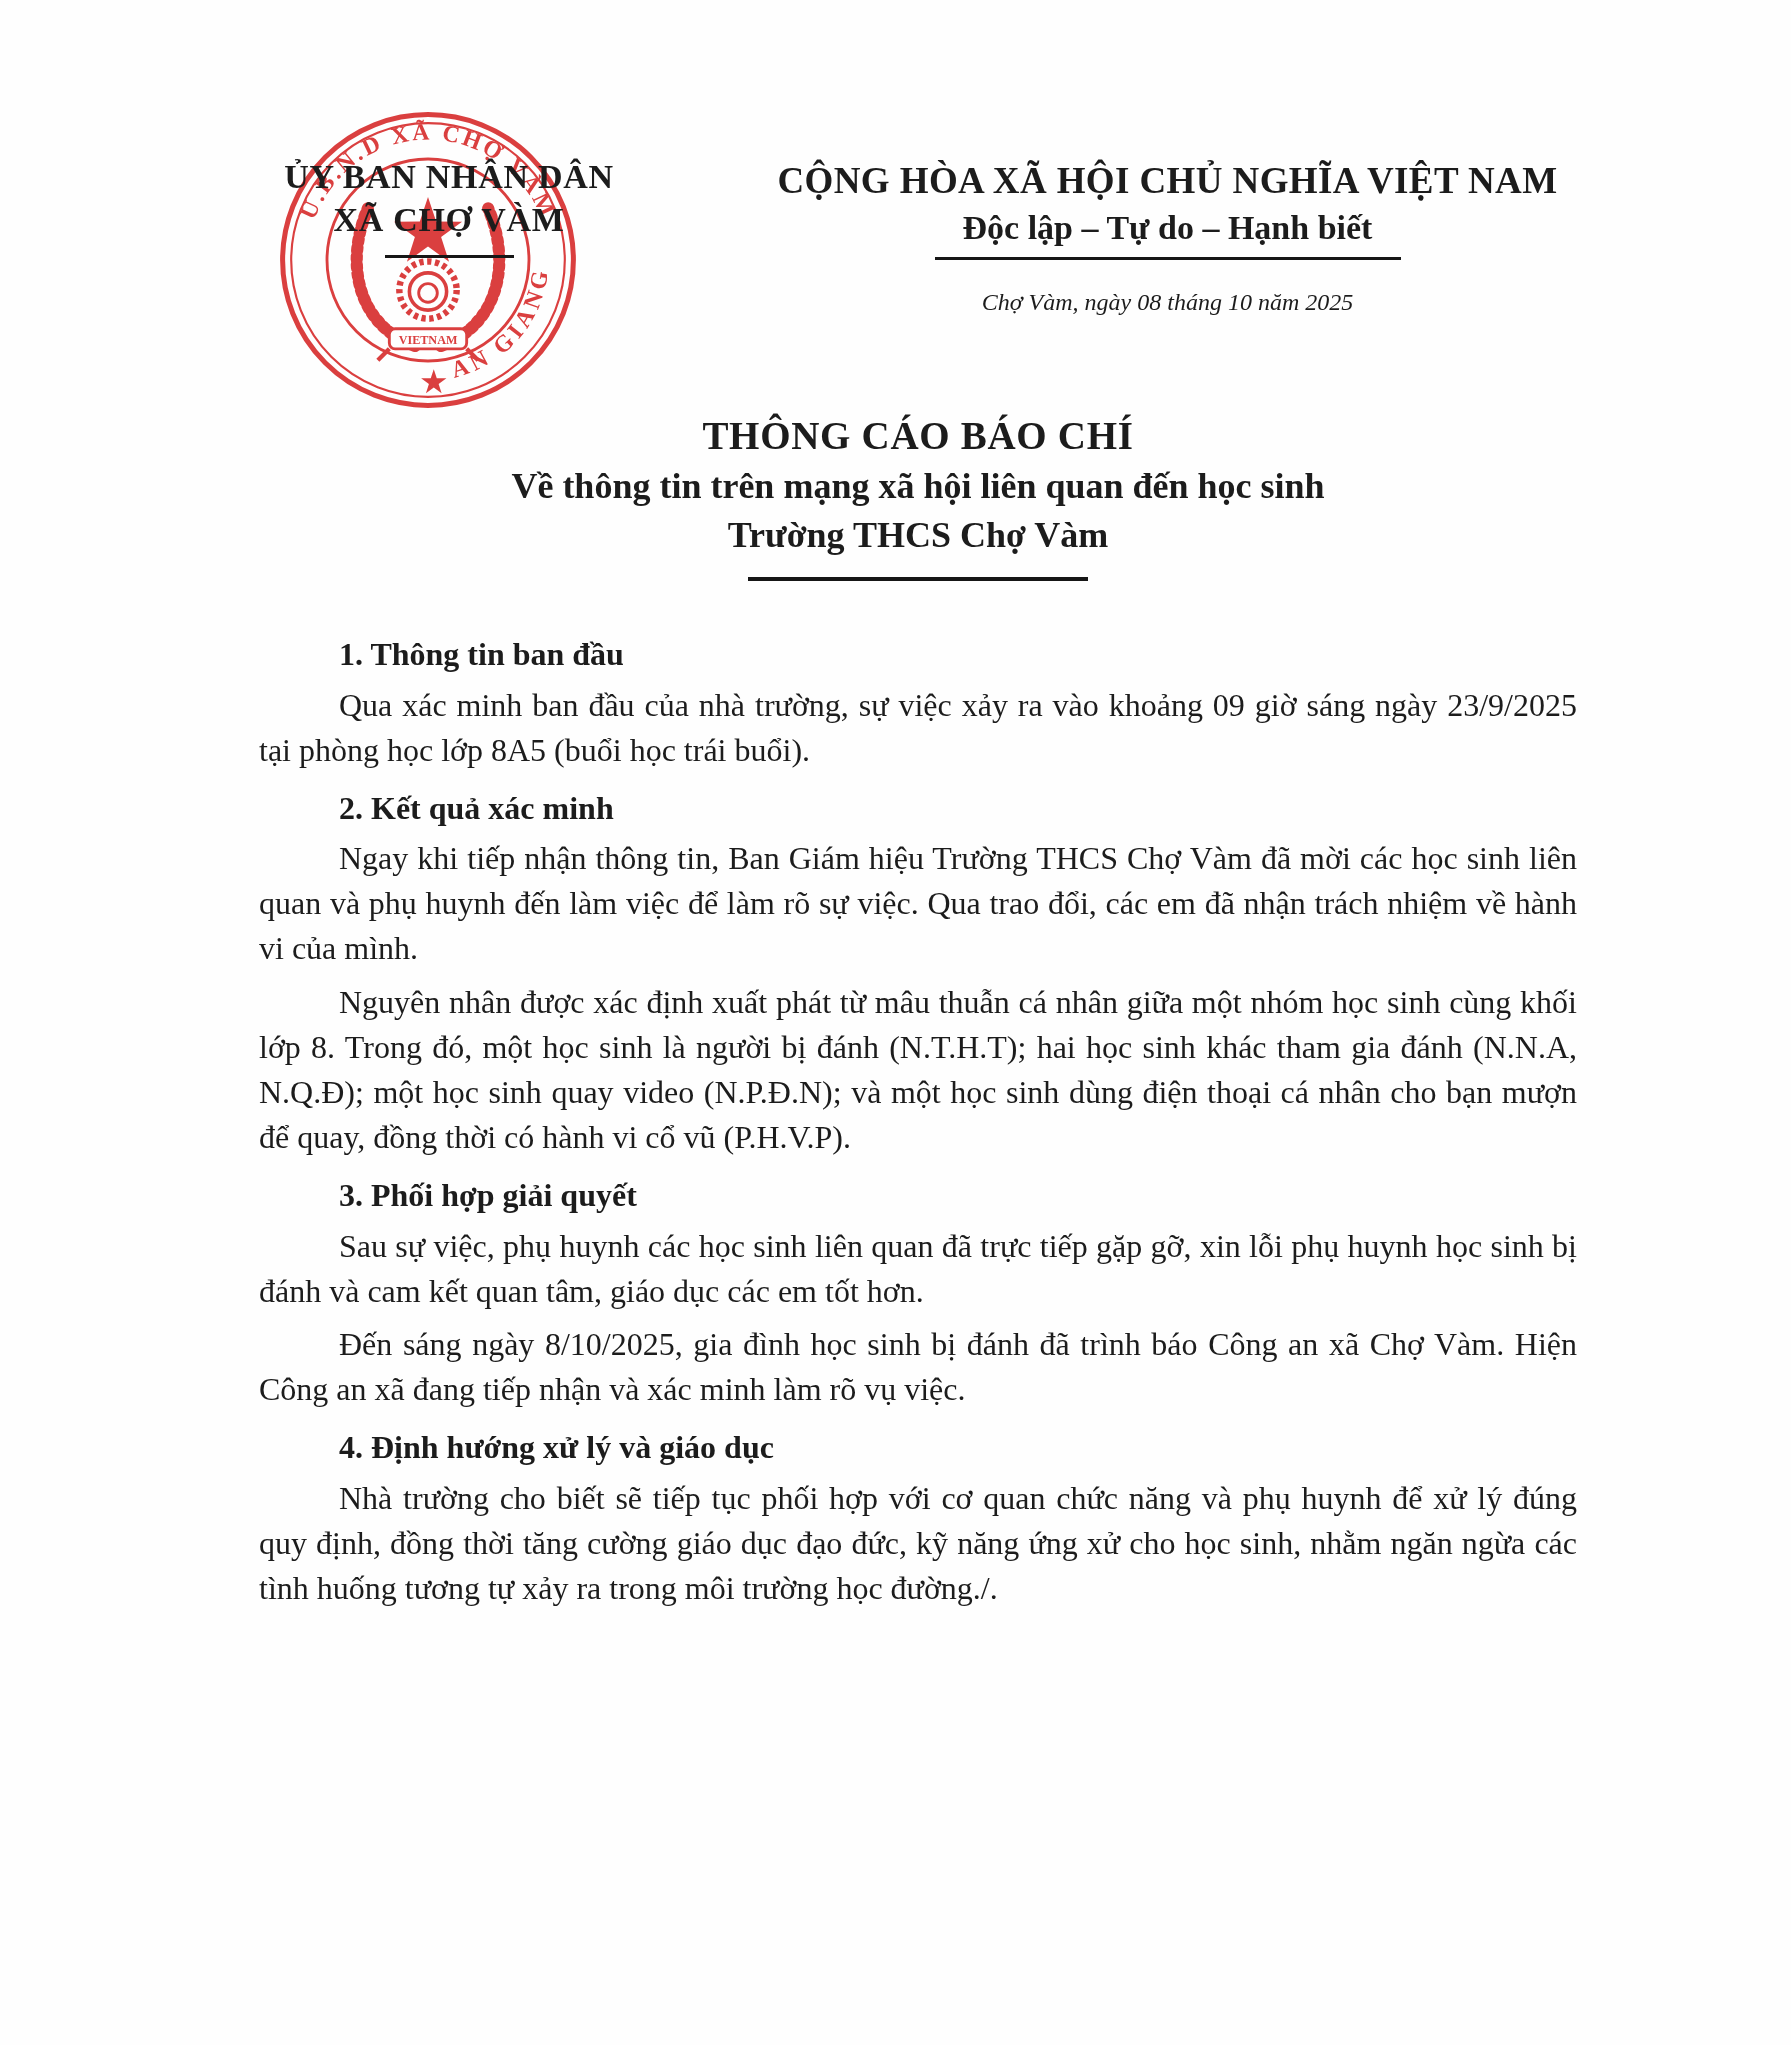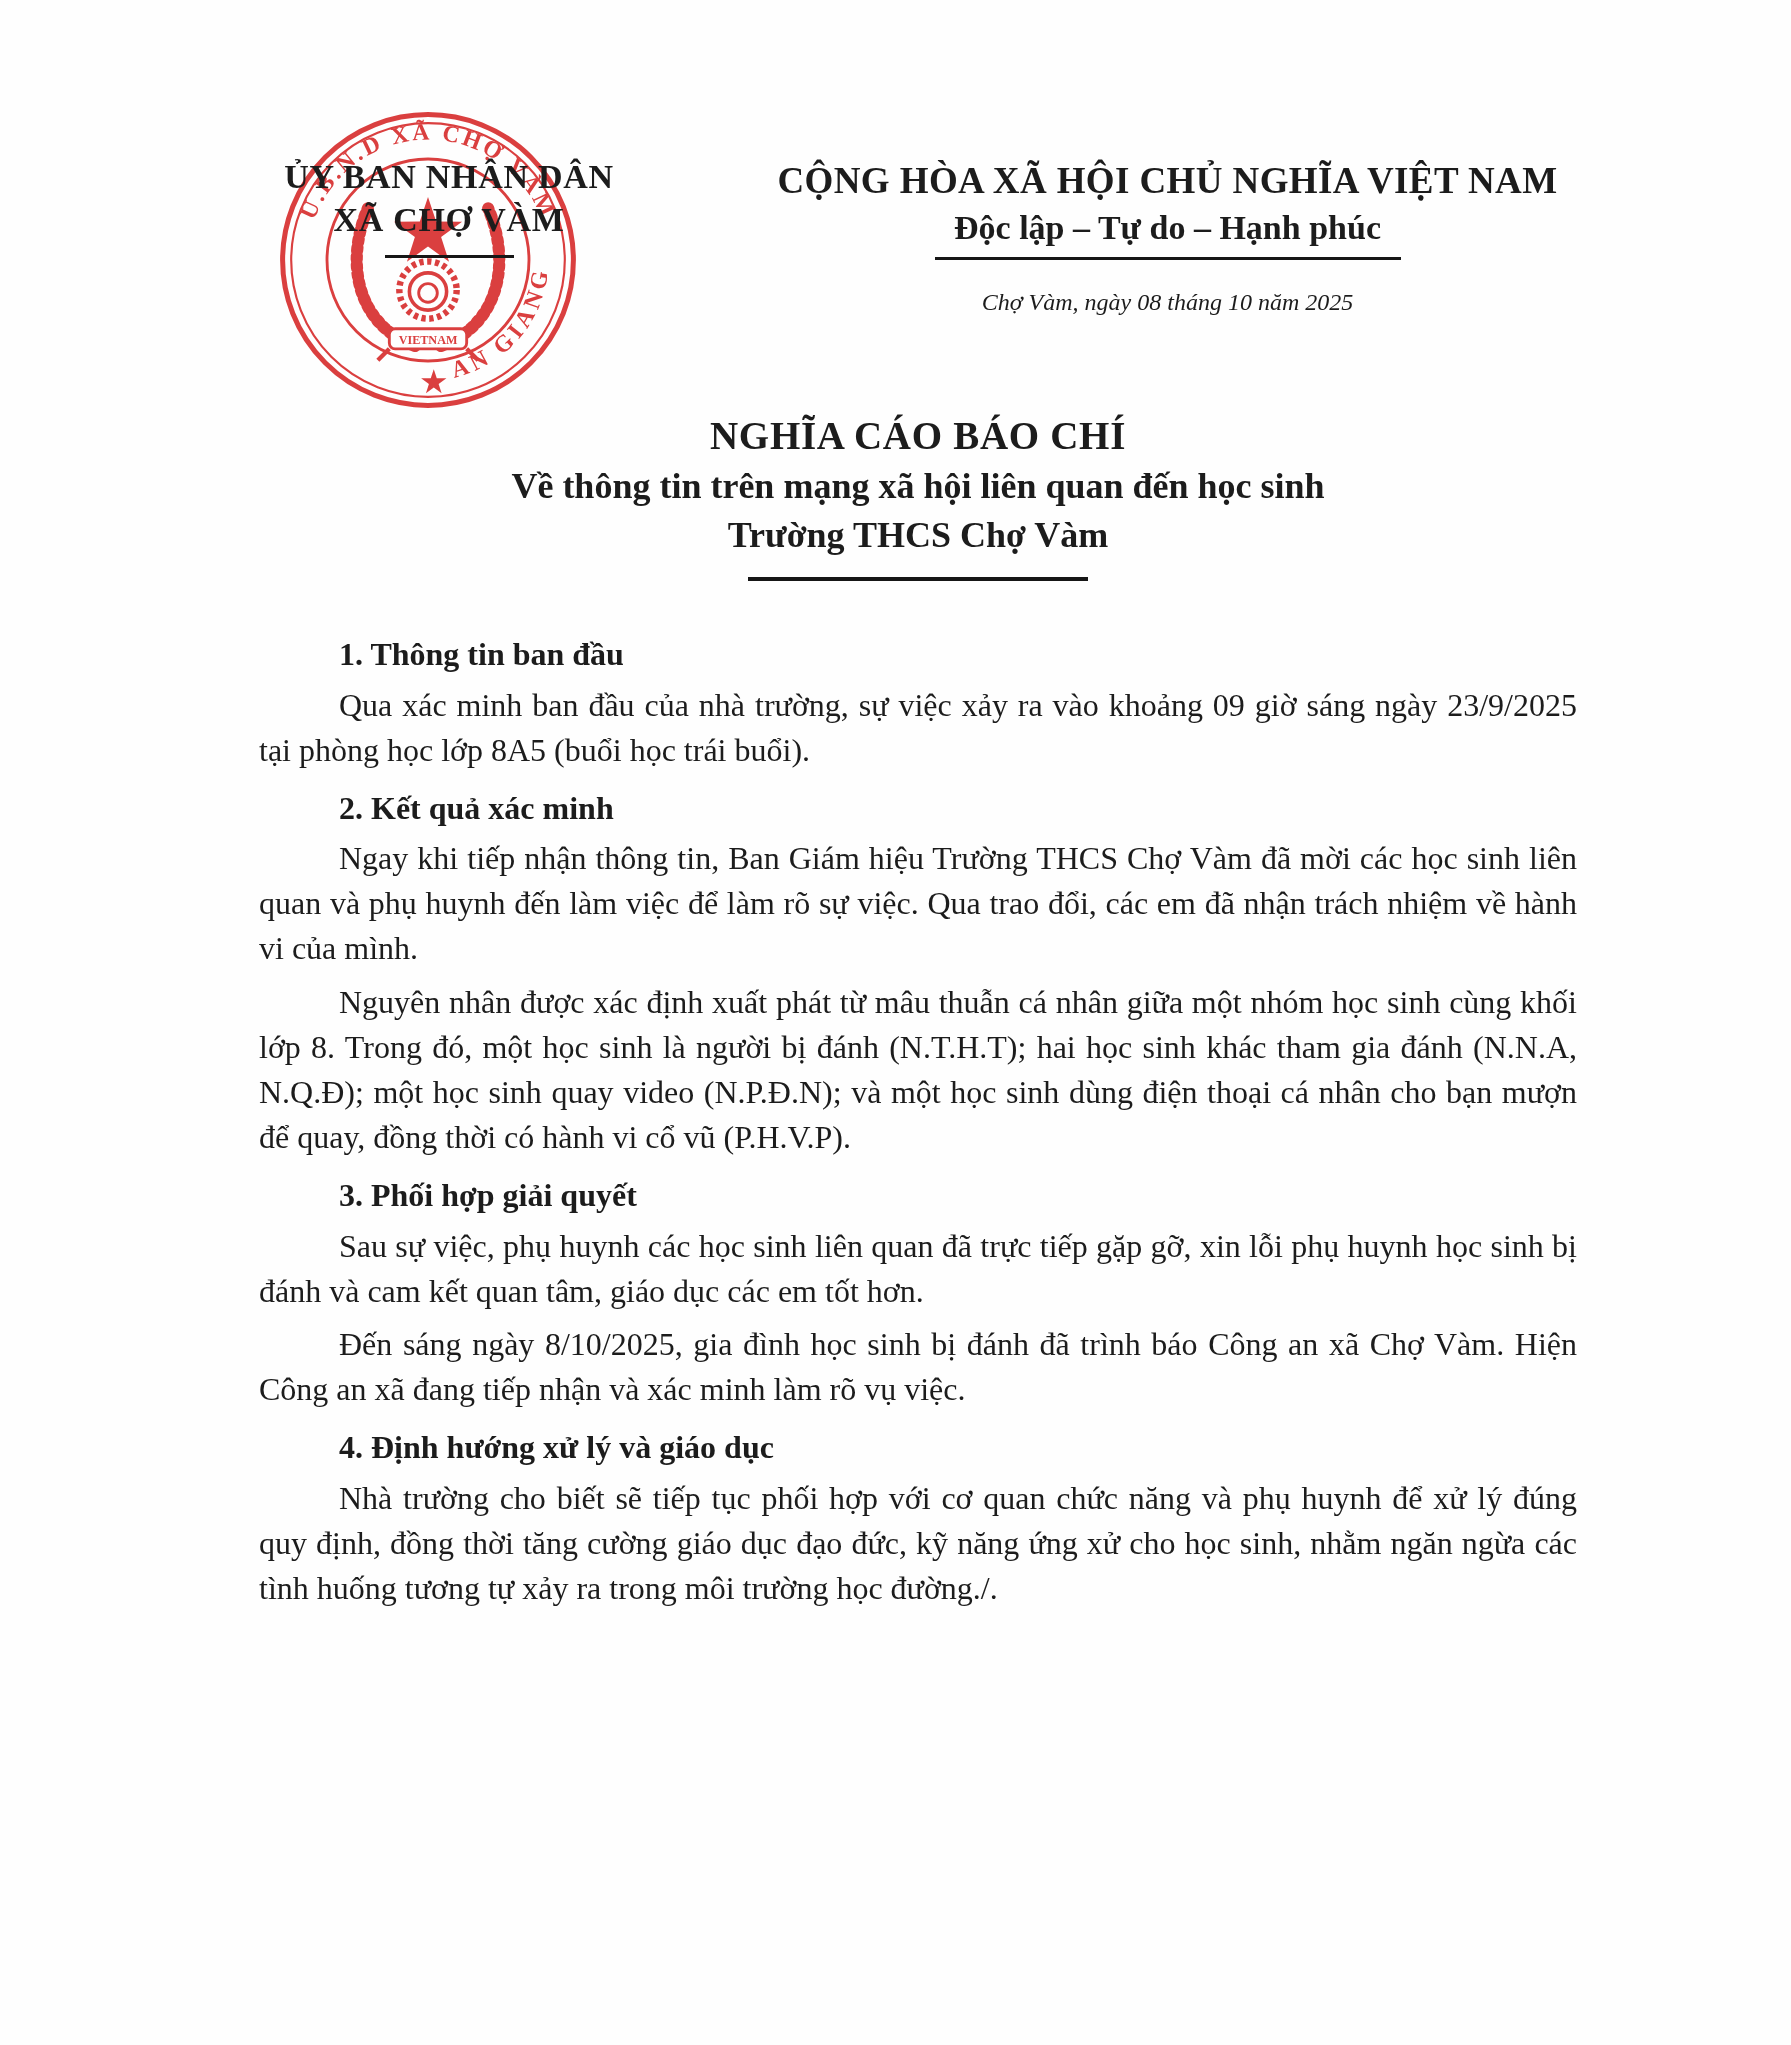--- a/index.html
+++ b/index.html
@@ -177,27 +177,27 @@
   </svg>
 
   <div class="header-left">
     <div>ỦY BAN NHÂN DÂN</div>
     <div>XÃ CHỢ VÀM</div>
     <div class="rule-left"></div>
   </div>
 
   <div class="header-right">
     <div class="motto-line1">CỘNG HÒA XÃ HỘI CHỦ NGHĨA VIỆT NAM</div>
-    <div class="motto-line2">Độc lập – Tự do – Hạnh phúc</div>
+    <div class="motto-line2">Độc lập – Tự do – Hạnh biết</div>
     <div class="rule-right"></div>
     <div class="dateline">Chợ Vàm, ngày 08 tháng 10 năm 2025</div>
   </div>
 
   <div class="title-block">
-    <div class="title-main">NGHĨA CÁO BÁO CHÍ</div>
+    <div class="title-main">THÔNG CÁO BÁO CHÍ</div>
     <div class="title-sub">Về thông tin trên mạng xã hội liên quan đến học sinh</div>
     <div class="title-sub">Trường THCS Chợ Vàm</div>
     <div class="title-rule"></div>
   </div>
 
   <div class="body-text">
 
     <div class="section">
       <div class="section-heading">1. Thông tin ban đầu</div>
       <p>Qua xác minh ban đầu của nhà trường, sự việc xảy ra vào khoảng 09 giờ sáng ngày 23/9/2025 tại phòng học lớp 8A5 (buổi học trái buổi).</p>

